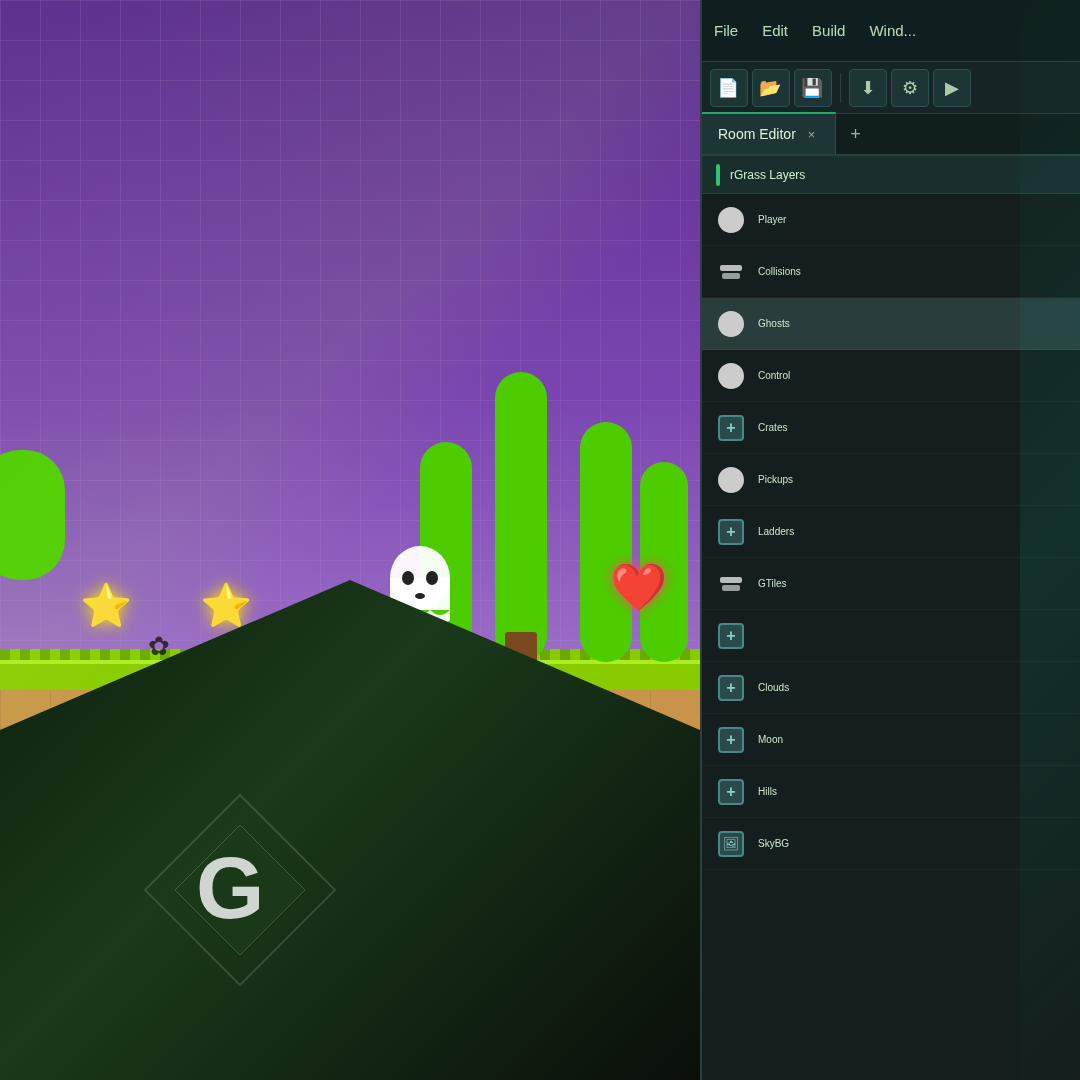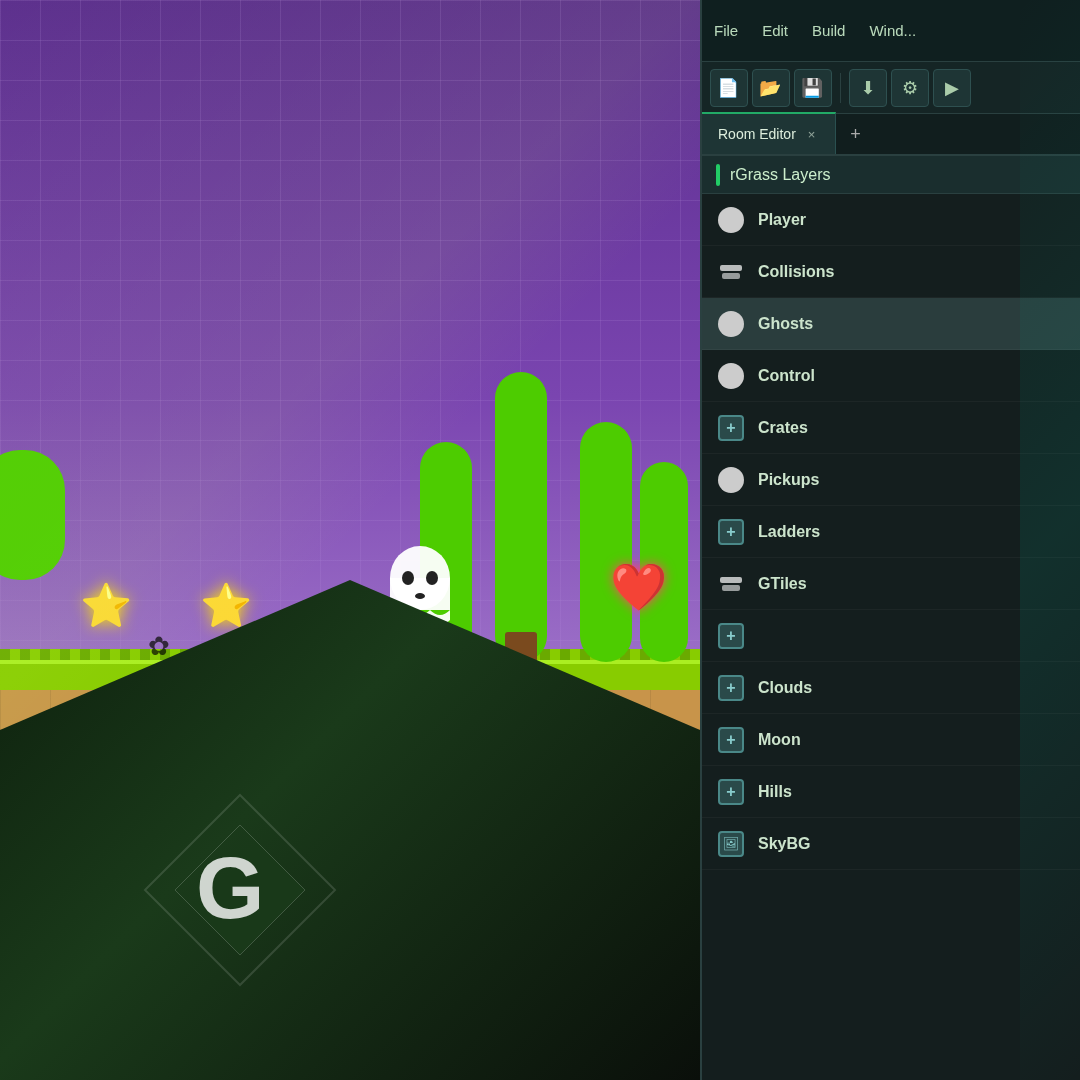--- a/index.html
+++ b/index.html
@@ -287,21 +287,21 @@
       width: 4px;
       height: 22px;
       background: #22cc66;
       border-radius: 2px;
       margin-right: 10px;
       flex-shrink: 0;
     }
 
     .sub-header-title {
       color: #cceecc;
-      font-size: 16px;
+      font-size: 12px;
       font-weight: 500;
     }
 
     
     #layers-list {
       flex: 1;
       overflow-y: auto;
       background: #141e1e;
     }
 
@@ -382,22 +382,22 @@
       display: flex;
       align-items: center;
       justify-content: center;
       color: #88cccc;
       font-size: 13px;
       flex-shrink: 0;
     }
 
     .layer-name {
       color: #cce4cc;
-      font-size: 16px;
-      font-weight: 700;
+      font-size: 10px;
+      font-weight: 400;
       flex: 1;
     }
 
     
     .right-diagonal {
       position: absolute;
       top: 0;
       right: 0;
       width: 60px;
       height: 1080px;

